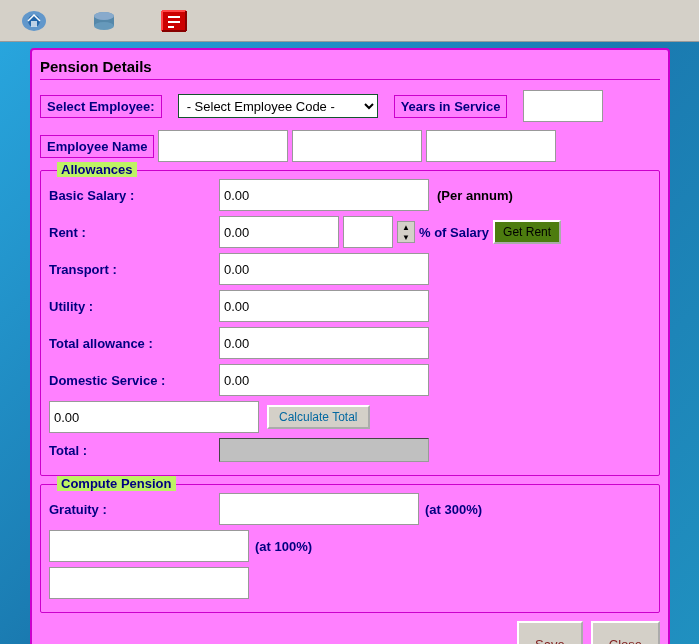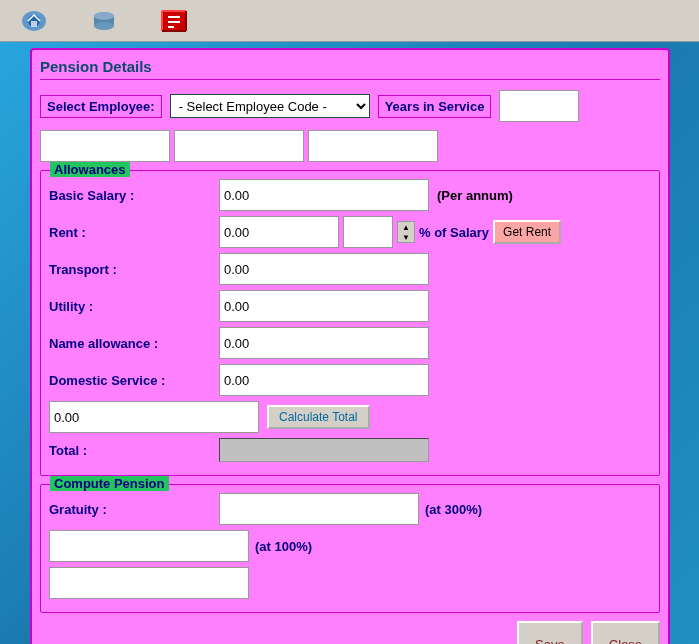--- a/index.html
+++ b/index.html
@@ -43,32 +43,32 @@
       top: 48px;
       left: 30px;
       width: 640px;
       background: #ff80ff;
       border: 2px solid #cc00cc;
       border-radius: 4px;
       padding: 8px;
     }
 
     .dialog-title {
-      color: #0c4a6e;
+      color: #000000;
       font-weight: bold;
       font-size: 15px;
       margin-bottom: 10px;
       padding-bottom: 4px;
       border-bottom: 1px solid #cc00cc;
     }
 
     .top-row {
       display: flex;
       align-items: center;
-      gap: 8px;
+      gap: 16px;
       margin-bottom: 8px;
     }
 
     .label-box {
       background: #ff80ff;
       color: #000080;
       font-weight: bold;
       padding: 3px 6px;
       border: 1px solid #cc00cc;
       white-space: nowrap;
@@ -107,22 +107,22 @@
       border: 1px solid #cc00cc;
       border-radius: 2px;
       padding: 8px;
       margin-bottom: 8px;
       position: relative;
     }
 
     .section-legend {
       position: absolute;
       top: -9px;
-      left: 9px;
-      background: #22c55e;
+      left: 16px;
+      background: #bef264;
       padding: 0 4px;
       color: #000080;
       font-weight: bold;
     }
 
     .form-row {
       display: flex;
       align-items: center;
       margin-bottom: 5px;
     }
@@ -173,21 +173,21 @@
       font-size: 8px;
       display: flex;
       align-items: center;
       justify-content: center;
       cursor: pointer;
       border: none;
       background: #d4d0c8;
     }
 
     .get-rent-btn {
-      background: #fca5a5;
+      background: #4d7c0f;
       border: 2px outset #fff;
       padding: 3px 8px;
       cursor: pointer;
       color: #000;
       font-size: 12px;
     }
 
     .pct-salary-label {
       color: #000080;
       font-weight: bold;
@@ -291,20 +291,21 @@
   <div class="top-row">
     <div class="label-box">Select Employee:</div>
     <select class="emp-select">
       <option>- Select Employee Code -</option>
     </select>
     <div class="label-box">Years in Service</div>
     <input type="text" class="years-input" value="" style="">
   </div>
 
   <div class="employee-name-row">
+    <div class="label-box">Employee Name</div>
     <input type="text" class="emp-name-field" style="">
     <input type="text" class="emp-name-field" style="">
     <input type="text" class="emp-name-field" style="">
   </div>
 
   <div class="section-box allowances-content">
     <div class="section-legend">Allowances</div>
 
     <div class="form-row">
       <div class="form-label">Basic Salary :</div>
@@ -332,21 +333,21 @@
       <div class="form-label">Transport :</div>
       <input type="text" class="form-input-wide" value="0.00" style="">
     </div>
 
     <div class="form-row">
       <div class="form-label">Utility :</div>
       <input type="text" class="form-input-wide" value="0.00" style="">
     </div>
 
     <div class="form-row">
-      <div class="form-label">Name allowance :</div>
+      <div class="form-label">Total allowance :</div>
       <input type="text" class="form-input-wide" value="0.00" style="">
     </div>
 
     <div class="form-row">
       <div class="form-label">Domestic Service :</div>
       <input type="text" class="form-input-wide" value="0.00" style="">
     </div>
 
     <div class="form-row">
       <input type="text" class="form-input-wide" value="0.00" style="">

